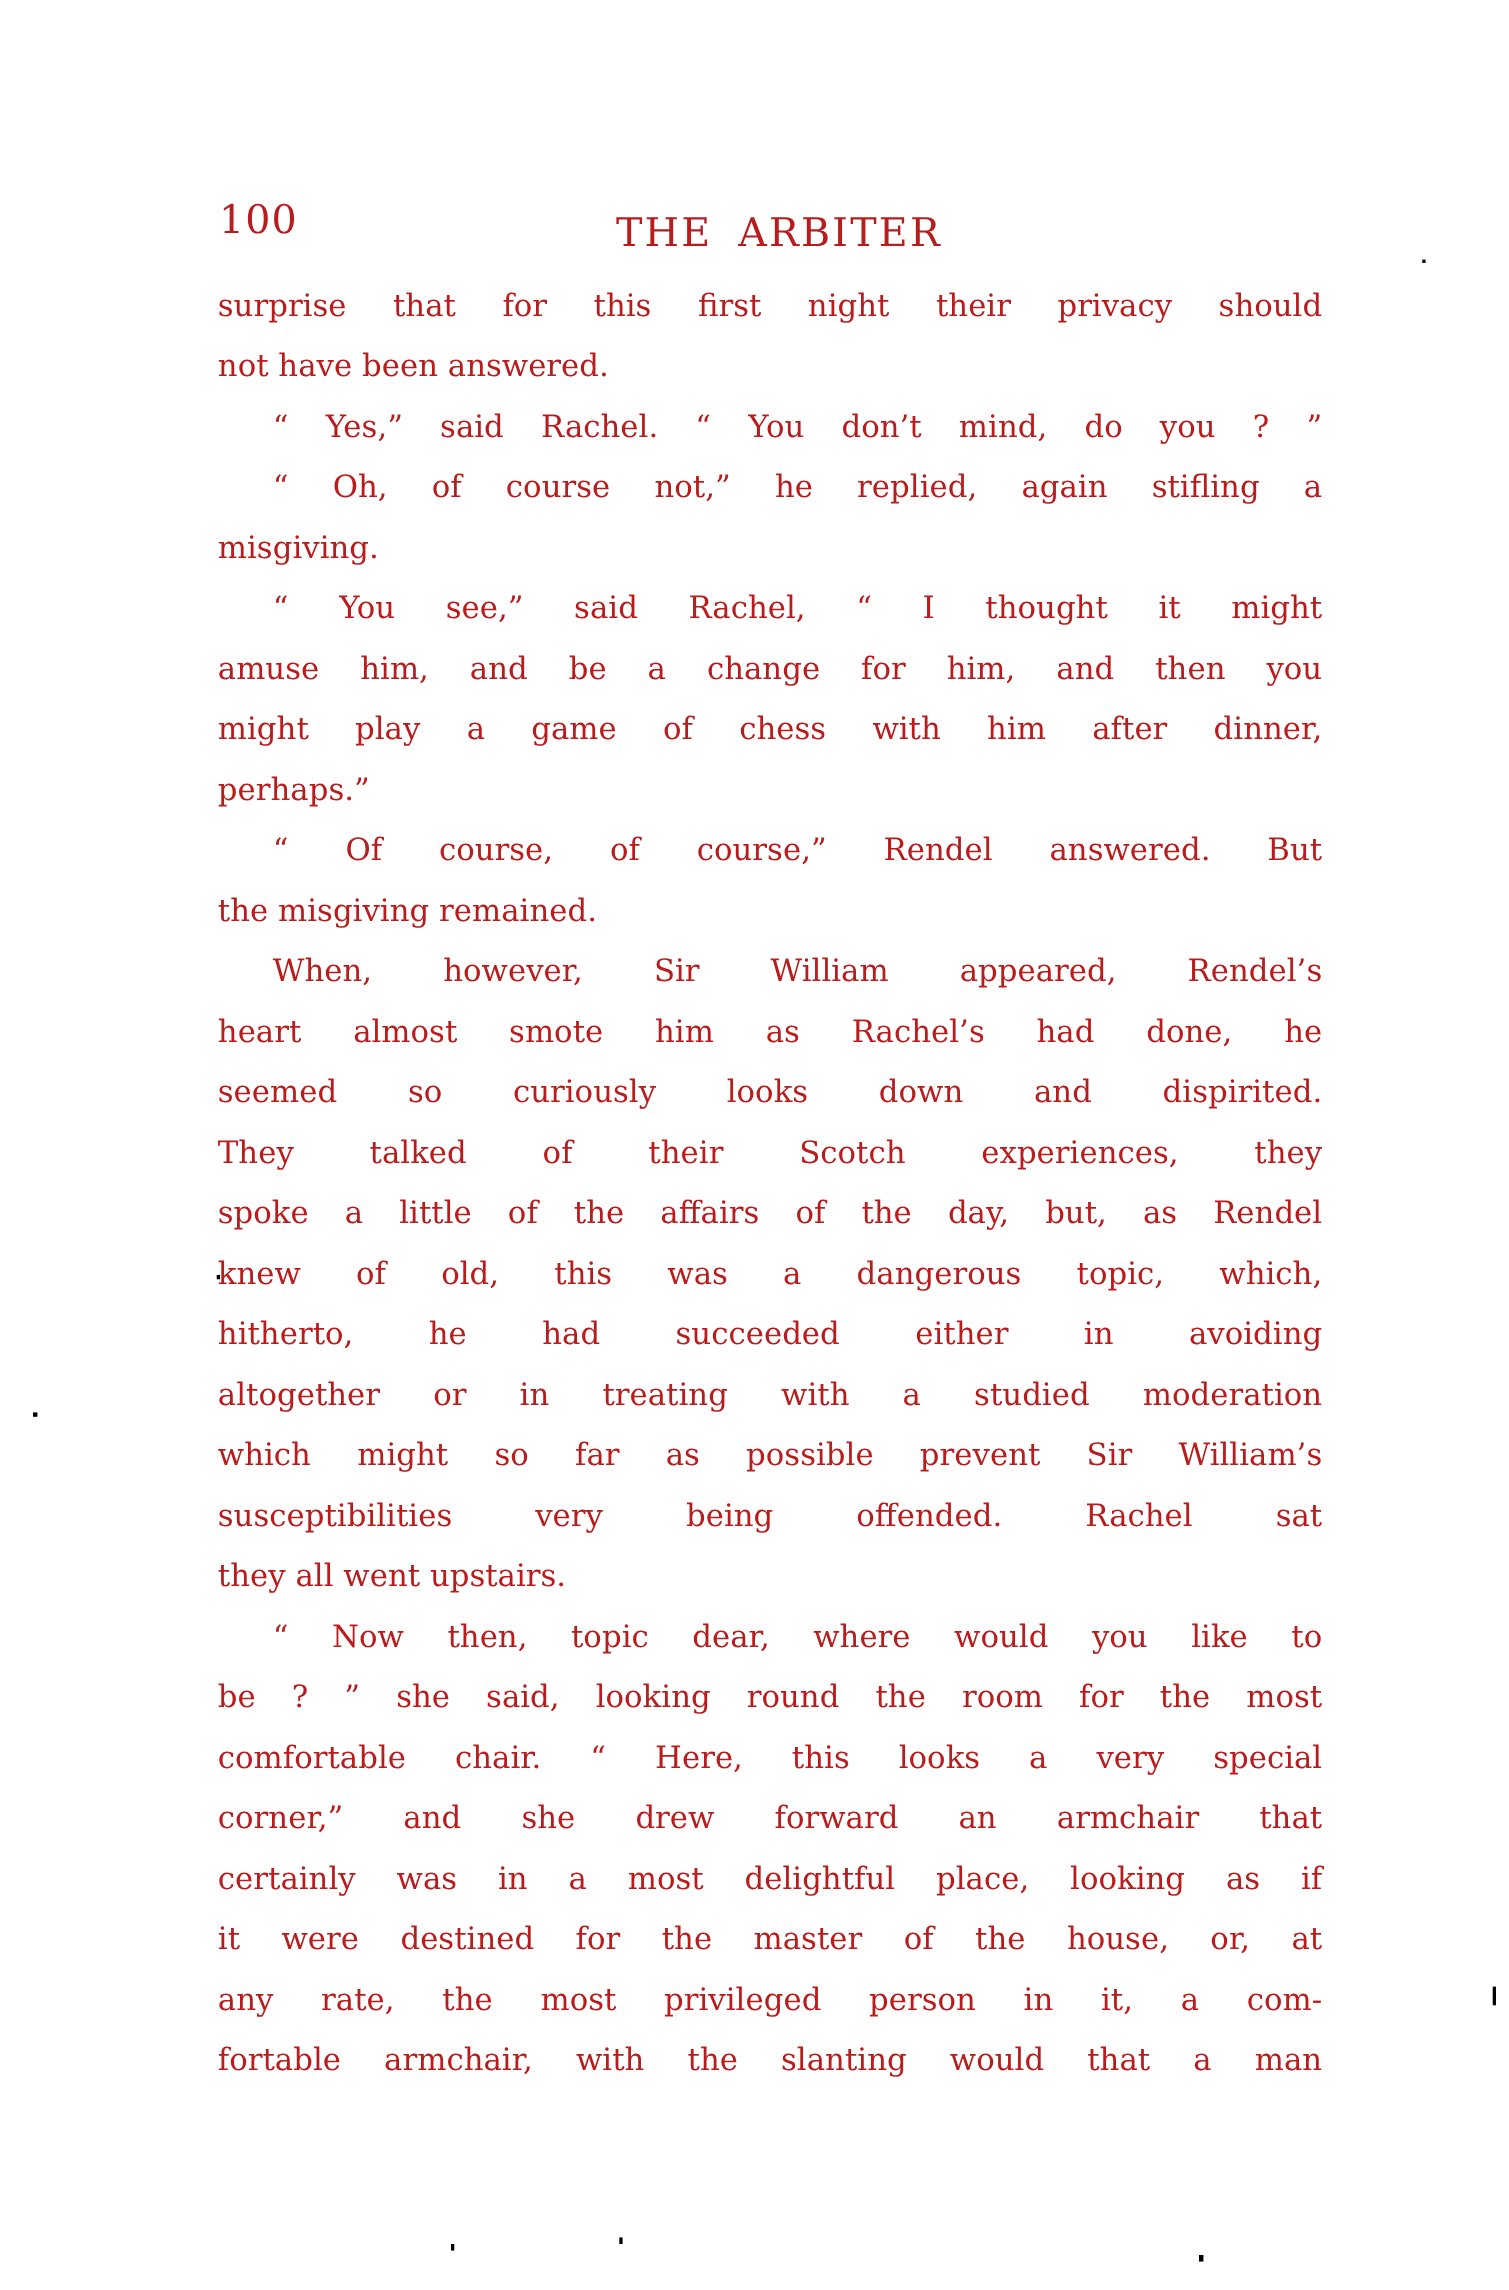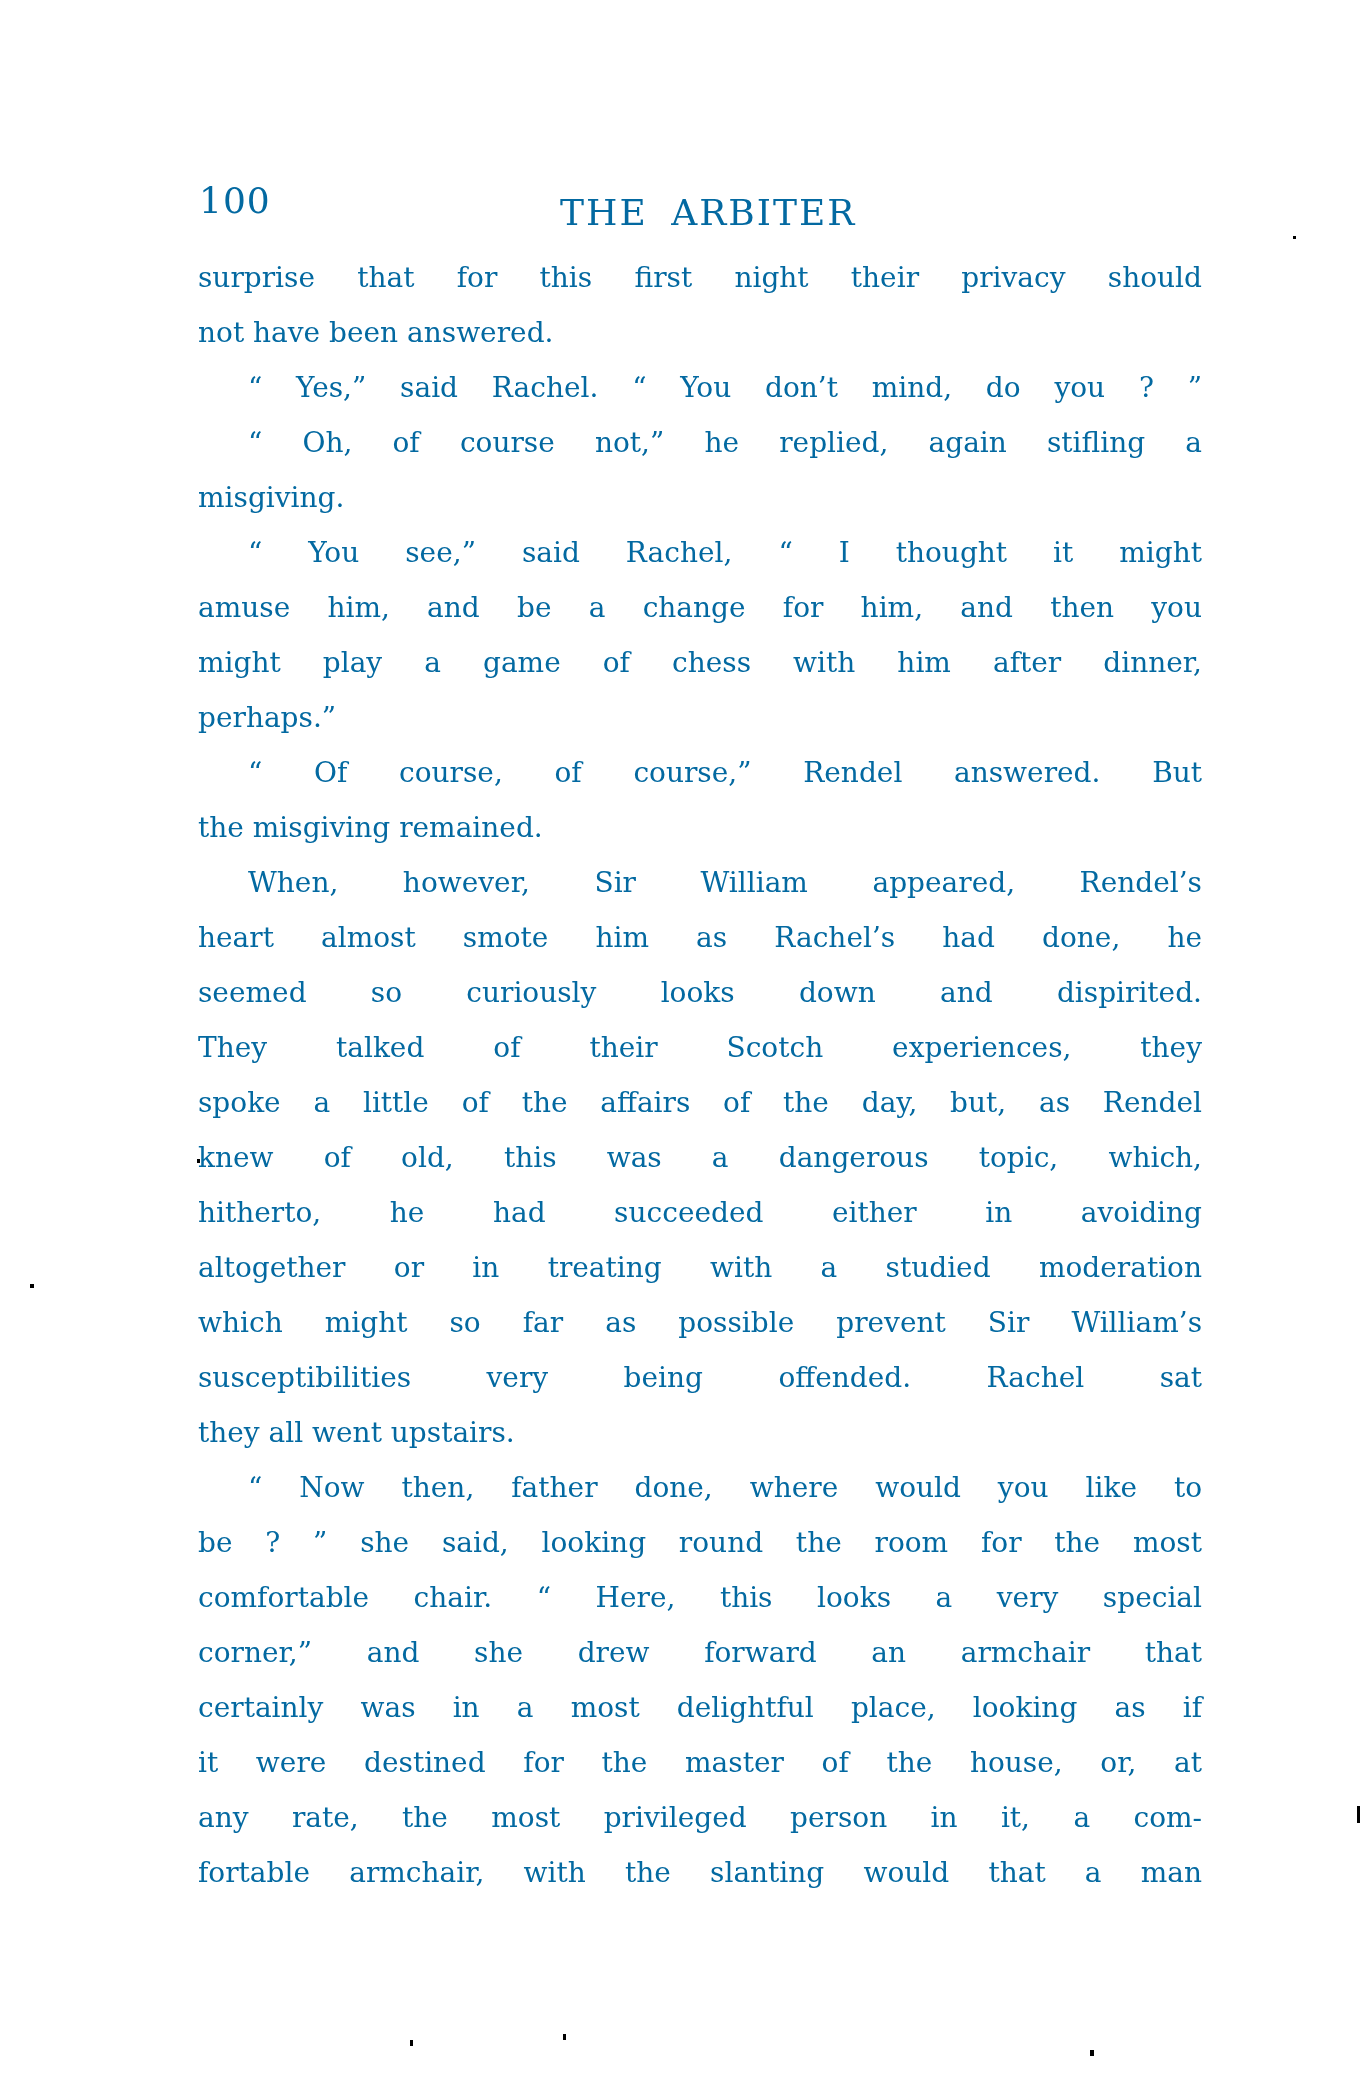--- a/index.html
+++ b/index.html
@@ -5,21 +5,21 @@
   html, body {
     margin: 0;
     padding: 0;
     background: #ffffff;
   }
   .page {
     position: relative;
     width: 1372px;
     height: 2082px;
     background: #ffffff;
-    color: #0369a1;
+    color: #b91c1c;
     font-family: "DejaVu Serif", serif;
     overflow: hidden;
   }
   .pagenum {
     position: absolute;
     left: 199px;
     top: 180px;
     font-size: 36px;
     letter-spacing: 1px;
     font-family: "DejaVu Serif", serif;
@@ -82,21 +82,21 @@
       <div class="line just">heart almost smote him as Rachel’s had done, he</div>
       <div class="line just">seemed so curiously looks down and dispirited.</div>
       <div class="line just">They talked of their Scotch experiences, they</div>
       <div class="line just">spoke a little of the affairs of the day, but, as Rendel</div>
       <div class="line just">knew of old, this was a dangerous topic, which,</div>
       <div class="line just">hitherto, he had succeeded either in avoiding</div>
       <div class="line just">altogether or in treating with a studied moderation</div>
       <div class="line just">which might so far as possible prevent Sir William’s</div>
       <div class="line just">susceptibilities very being offended. Rachel sat</div>
       <div class="line">they all went upstairs.</div>
-      <div class="line just indent">“ Now then, father done, where would you like to</div>
+      <div class="line just indent">“ Now then, topic dear, where would you like to</div>
       <div class="line just">be ? ” she said, looking round the room for the most</div>
       <div class="line just">comfortable chair. “ Here, this looks a very special</div>
       <div class="line just">corner,” and she drew forward an armchair that</div>
       <div class="line just">certainly was in a most delightful place, looking as if</div>
       <div class="line just">it were destined for the master of the house, or, at</div>
       <div class="line just">any rate, the most privileged person in it, a com-</div>
       <div class="line just">fortable armchair, with the slanting would that a man</div>
     </div>
   <div id="artifacts">
       <span class="artifact" style="left: 1357px; top: 1806px; width: 3px; height: 17px;"></span>

